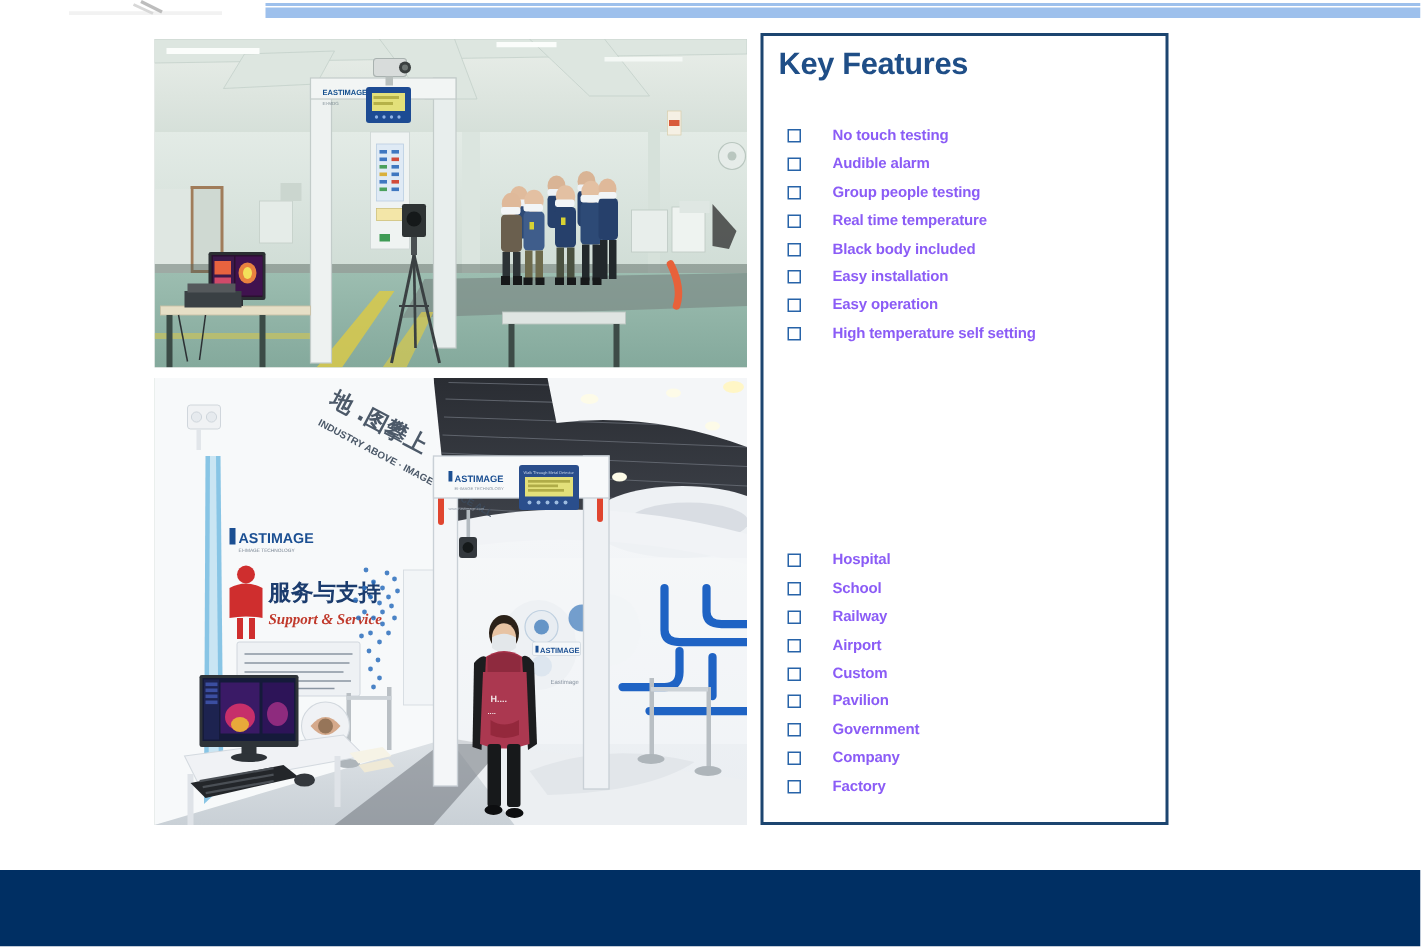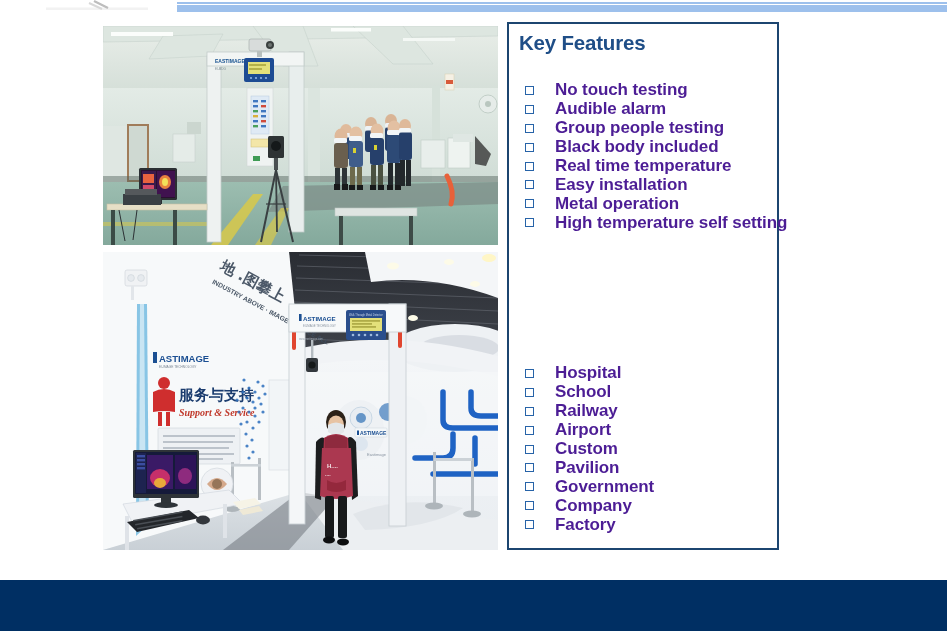--- a/index.html
+++ b/index.html
@@ -45,21 +45,21 @@
   .feature-list { position: absolute; left: 10px; }
   #key-features-list { top: 57px; }
   #applications-list { top: 340px; }
 
   .list-row { display: flex; align-items: center; height: 18.9px; }
   .cb {
     width: 9px; height: 9px; border: 1.6px solid #2763a8;
     background: #fff; flex: 0 0 auto; margin-left: 6px;
   }
   .list-label {
-    color: #4c1d95; font-weight: bold; font-size: 17px;
+    color: #8b5cf6; font-weight: bold; font-size: 10px;
     margin-left: 21px; white-space: nowrap; letter-spacing: -0.1px;
   }
 
   
   .footer {
     position: absolute; left: 0; top: 580px; width: 947px; height: 51px;
     background: #002f63;
   }
 </style>
 </head>
@@ -574,33 +574,33 @@
       <div class="list-row">
         <span class="cb"></span>
         <span class="list-label">Audible alarm</span>
       </div>
       <div class="list-row">
         <span class="cb"></span>
         <span class="list-label">Group people testing</span>
       </div>
       <div class="list-row">
         <span class="cb"></span>
+        <span class="list-label">Real time temperature</span>
+      </div>
+      <div class="list-row">
+        <span class="cb"></span>
         <span class="list-label">Black body included</span>
       </div>
       <div class="list-row">
         <span class="cb"></span>
-        <span class="list-label">Real time temperature</span>
-      </div>
-      <div class="list-row">
-        <span class="cb"></span>
         <span class="list-label">Easy installation</span>
       </div>
       <div class="list-row">
         <span class="cb"></span>
-        <span class="list-label">Metal operation</span>
+        <span class="list-label">Easy operation</span>
       </div>
       <div class="list-row">
         <span class="cb"></span>
         <span class="list-label">High temperature self setting</span>
       </div>
     </div>
 
 
     <div class="feature-list" id="applications-list">
       <div class="list-row">

